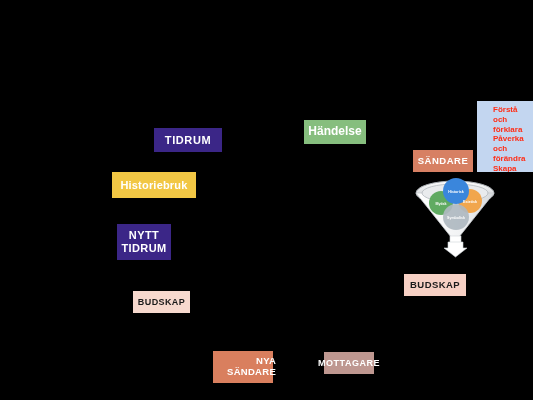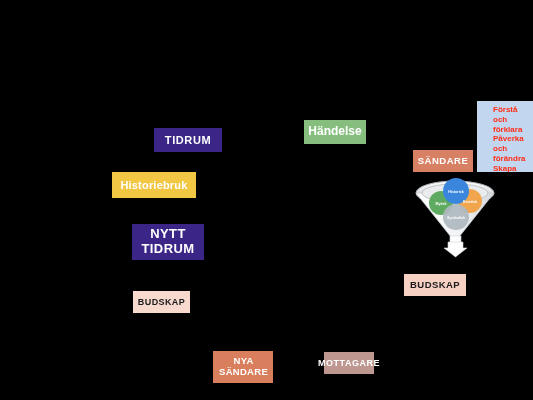--- a/index.html
+++ b/index.html
@@ -38,28 +38,27 @@
   #node-historiebruk {
     left: 112px; top: 172px; width: 84px; height: 26px;
     background: #F2C744;
     color: #ffffff;
     font-size: 11px;
     font-weight: bold;
     letter-spacing: 0.2px;
   }
   
   #node-nytt-tidrum {
-    left: 117px; top: 224px; width: 72px; height: 36px;
+    left: 117px; top: 224px; width: 54px; height: 36px;
     background: #3B2687;
     color: #ffffff;
-    font-size: 13px;
+    font-size: 11px;
     font-weight: bold;
     letter-spacing: 0.4px;
     flex-direction: column;
-    margin-left: 15px;
   }
   
   #node-handelse {
     left: 304px; top: 120px; width: 62px; height: 24px;
     background: #86BE7E;
     color: #ffffff;
     font-size: 12px;
     font-weight: bold;
   }
   
@@ -92,22 +91,22 @@
   
   #node-nya-sandare {
     left: 213px; top: 351px; width: 60px; height: 32px;
     background: #D97F5E;
     color: #ffffff;
     font-size: 9.5px;
     font-weight: bold;
     flex-direction: column;
     align-items: flex-start;
     justify-content: center;
-    padding-left: 6px;
-    text-align: center;
+    padding-left: 14px;
+    text-align: right;
     letter-spacing: 0.3px;
   }
   
   #node-mottagare {
     left: 324px; top: 352px; width: 50px; height: 22px;
     background: #BE9790;
     color: #ffffff;
     font-size: 9px;
     font-weight: bold;
     letter-spacing: 0.5px;

